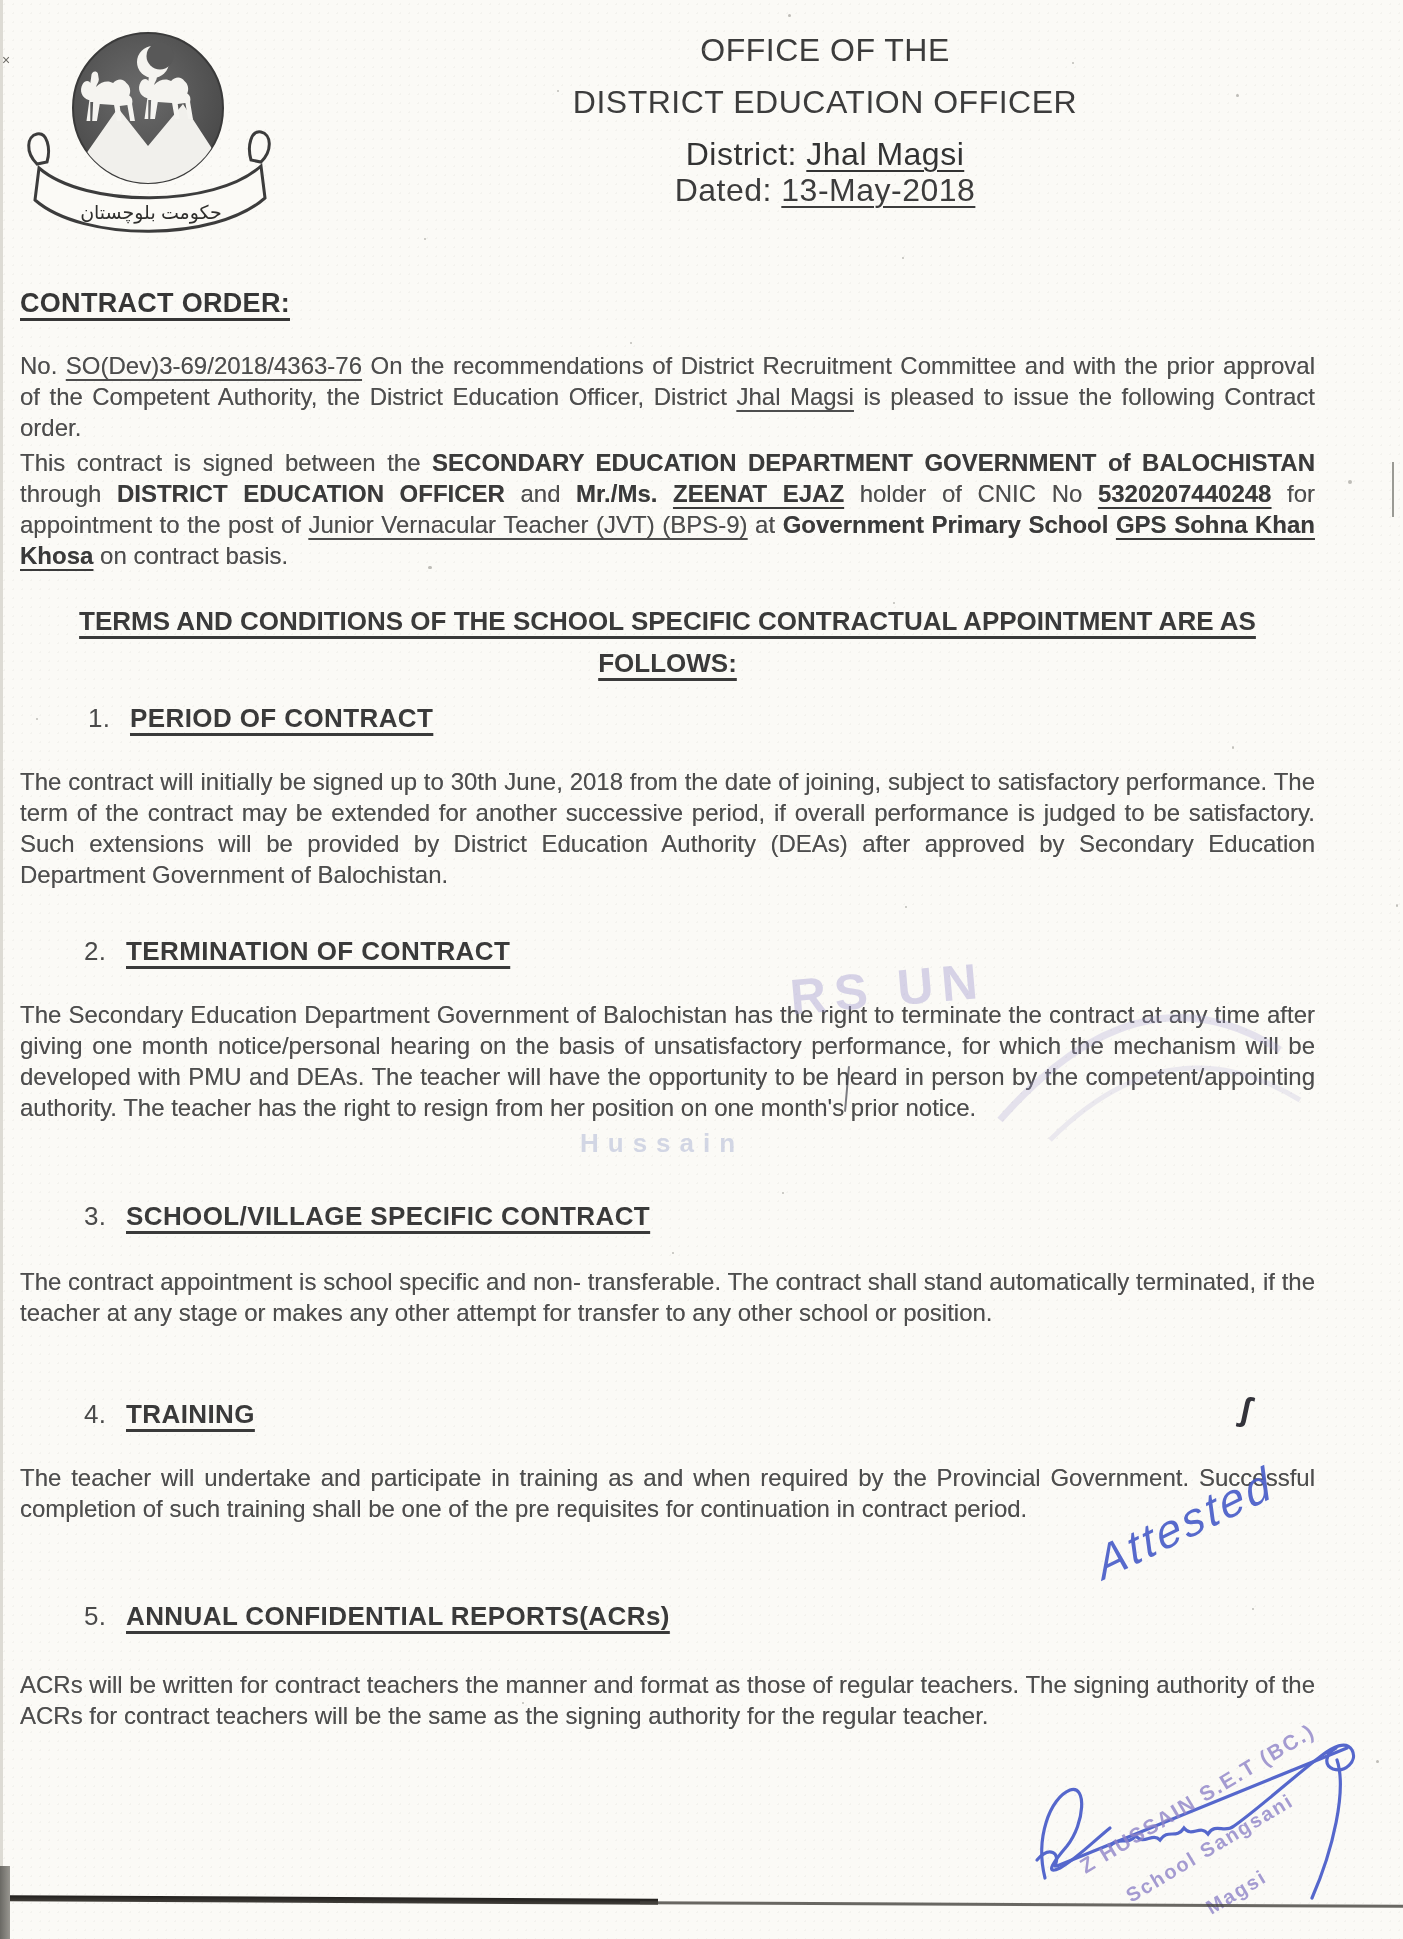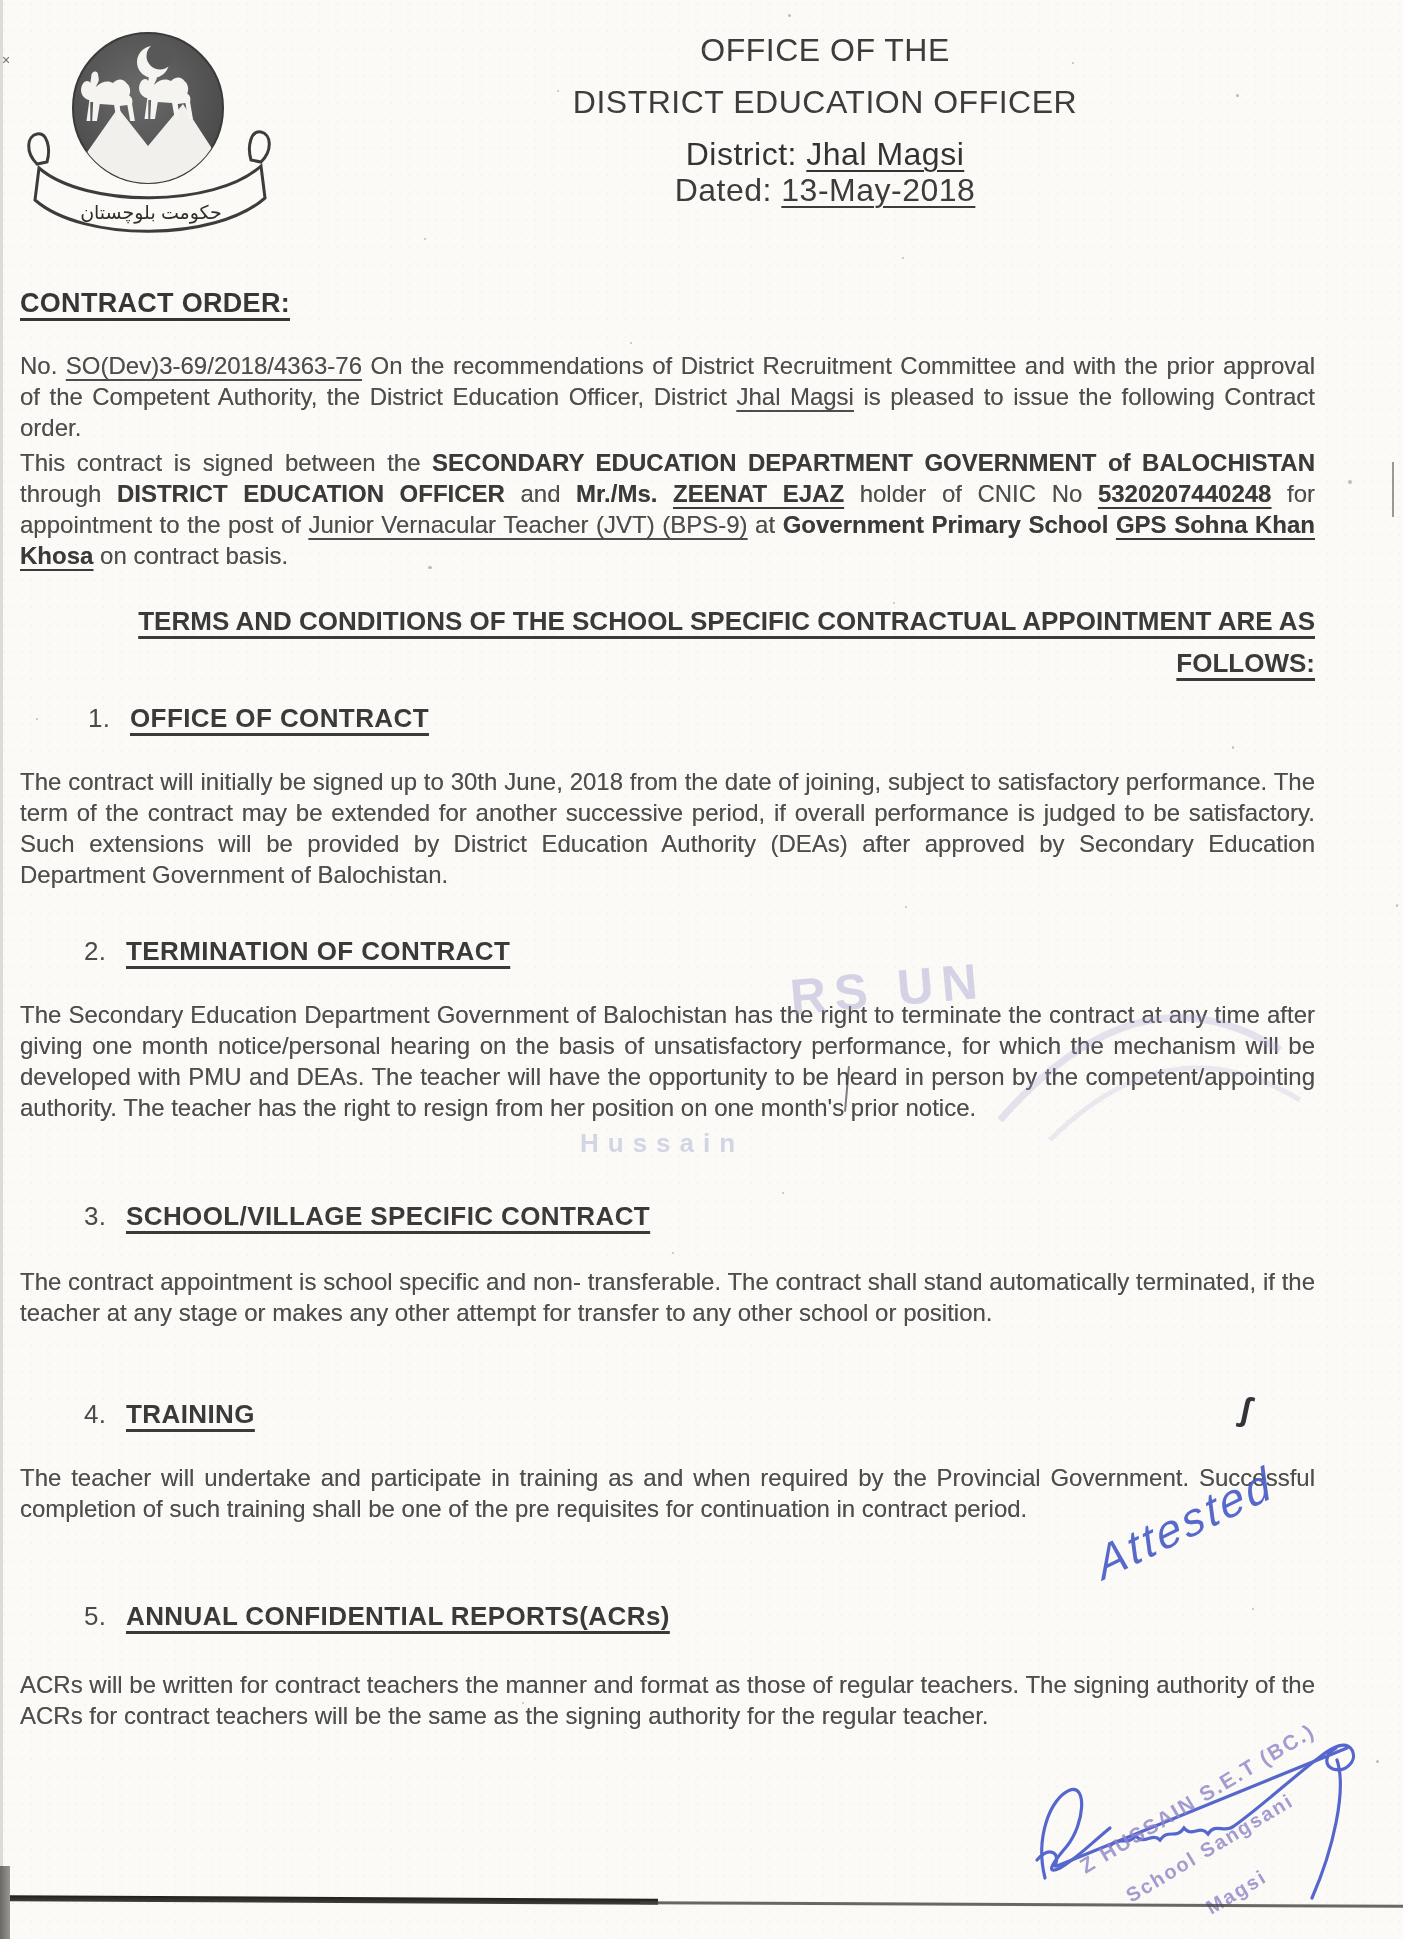--- a/index.html
+++ b/index.html
@@ -17,21 +17,21 @@
   .hbold{font-weight:400;color:#333;}
   .u{text-decoration:underline;text-decoration-thickness:2px;text-underline-offset:5px;}
   .uh{text-decoration:underline;text-decoration-thickness:2.5px;text-underline-offset:6px;}
   
   .para{
     left:20px;width:1295px;font-size:24px;line-height:31px;text-align:justify;
     color:#4d4d4d;text-shadow:0 0 .6px rgba(70,70,70,.5);
   }
   .b{font-weight:700;color:#3a3a3a;}
   .doc-head{left:20px;font-size:27px;font-weight:700;color:#363636;letter-spacing:.3px;}
-  .terms{left:20px;width:1295px;font-size:26px;line-height:42px;font-weight:700;color:#3a3a3a;text-align:right;}
+  .terms{left:20px;width:1295px;font-size:26px;line-height:42px;font-weight:700;color:#3a3a3a;text-align:center;}
   .sec-head{left:84px;font-size:26px;font-weight:700;color:#3a3a3a;letter-spacing:.4px;}
   .sec-num{display:inline-block;min-width:34px;font-weight:400;color:#4a4a4a;}
   .sec-title{margin-left:8px;}
   
   .attested{
     left:1098px;top:1538px;font-size:46px;color:#4a5ec9;
     transform:rotate(-26deg) skewX(-8deg);transform-origin:left center;
     font-style:italic;letter-spacing:3px;opacity:.92;
   }
   .stamp{
@@ -112,21 +112,21 @@
 
   <p class="abs para" style="top:350px;margin:0"><span>No. </span><span class="u">SO(Dev)3-69/2018/4363-76</span><span> On the recommendations of District Recruitment Committee and with the prior approval of the Competent Authority, the District Education Officer, District </span><span class="u">Jhal Magsi</span><span> is pleased to issue the following Contract order.</span></p>
 
   <p class="abs para" style="top:447px;margin:0"><span>This contract is signed between the </span><span class="b">SECONDARY EDUCATION DEPARTMENT GOVERNMENT of BALOCHISTAN</span><span> through </span><span class="b">DISTRICT EDUCATION OFFICER</span><span> and </span><span class="b">Mr./Ms. </span><span class="b u">ZEENAT EJAZ</span><span> holder of CNIC No </span><span class="b u">5320207440248</span><span> for appointment to the post of </span><span class="u">Junior Vernacular Teacher (JVT) (BPS-9)</span><span> at </span><span class="b">Government Primary School </span><span class="b u">GPS Sohna Khan Khosa</span><span> on contract basis.</span></p>
 
   <div class="abs terms" style="top:600px">
     <span class="uh">TERMS AND CONDITIONS OF THE SCHOOL SPECIFIC CONTRACTUAL APPOINTMENT ARE AS FOLLOWS:</span>
   </div>
 
   <div class="abs sec-head" style="top:703px;left:88px">
-    <span class="sec-num">1.</span><span class="sec-title uh">OFFICE OF CONTRACT</span>
+    <span class="sec-num">1.</span><span class="sec-title uh">PERIOD OF CONTRACT</span>
   </div>
   <p class="abs para" style="top:766px;margin:0">The contract will initially be signed up to 30th June, 2018 from the date of joining, subject to satisfactory performance. The term of the contract may be extended for another successive period, if overall performance is judged to be satisfactory. Such extensions will be provided by District Education Authority (DEAs) after approved by Secondary Education Department Government of Balochistan.</p>
 
   <div class="abs sec-head" style="top:936px">
     <span class="sec-num">2.</span><span class="sec-title uh">TERMINATION OF CONTRACT</span>
   </div>
   <p class="abs para" style="top:999px;margin:0">The Secondary Education Department Government of Balochistan has the right to terminate the contract at any time after giving one month notice/personal hearing on the basis of unsatisfactory performance, for which the mechanism will be developed with PMU and DEAs.  The teacher will have the opportunity to be heard in person by the competent/appointing authority. The teacher has the right to resign from her position on one month's prior notice.</p>
 
   <div class="abs sec-head" style="top:1201px">
     <span class="sec-num">3.</span><span class="sec-title uh">SCHOOL/VILLAGE SPECIFIC CONTRACT</span>

